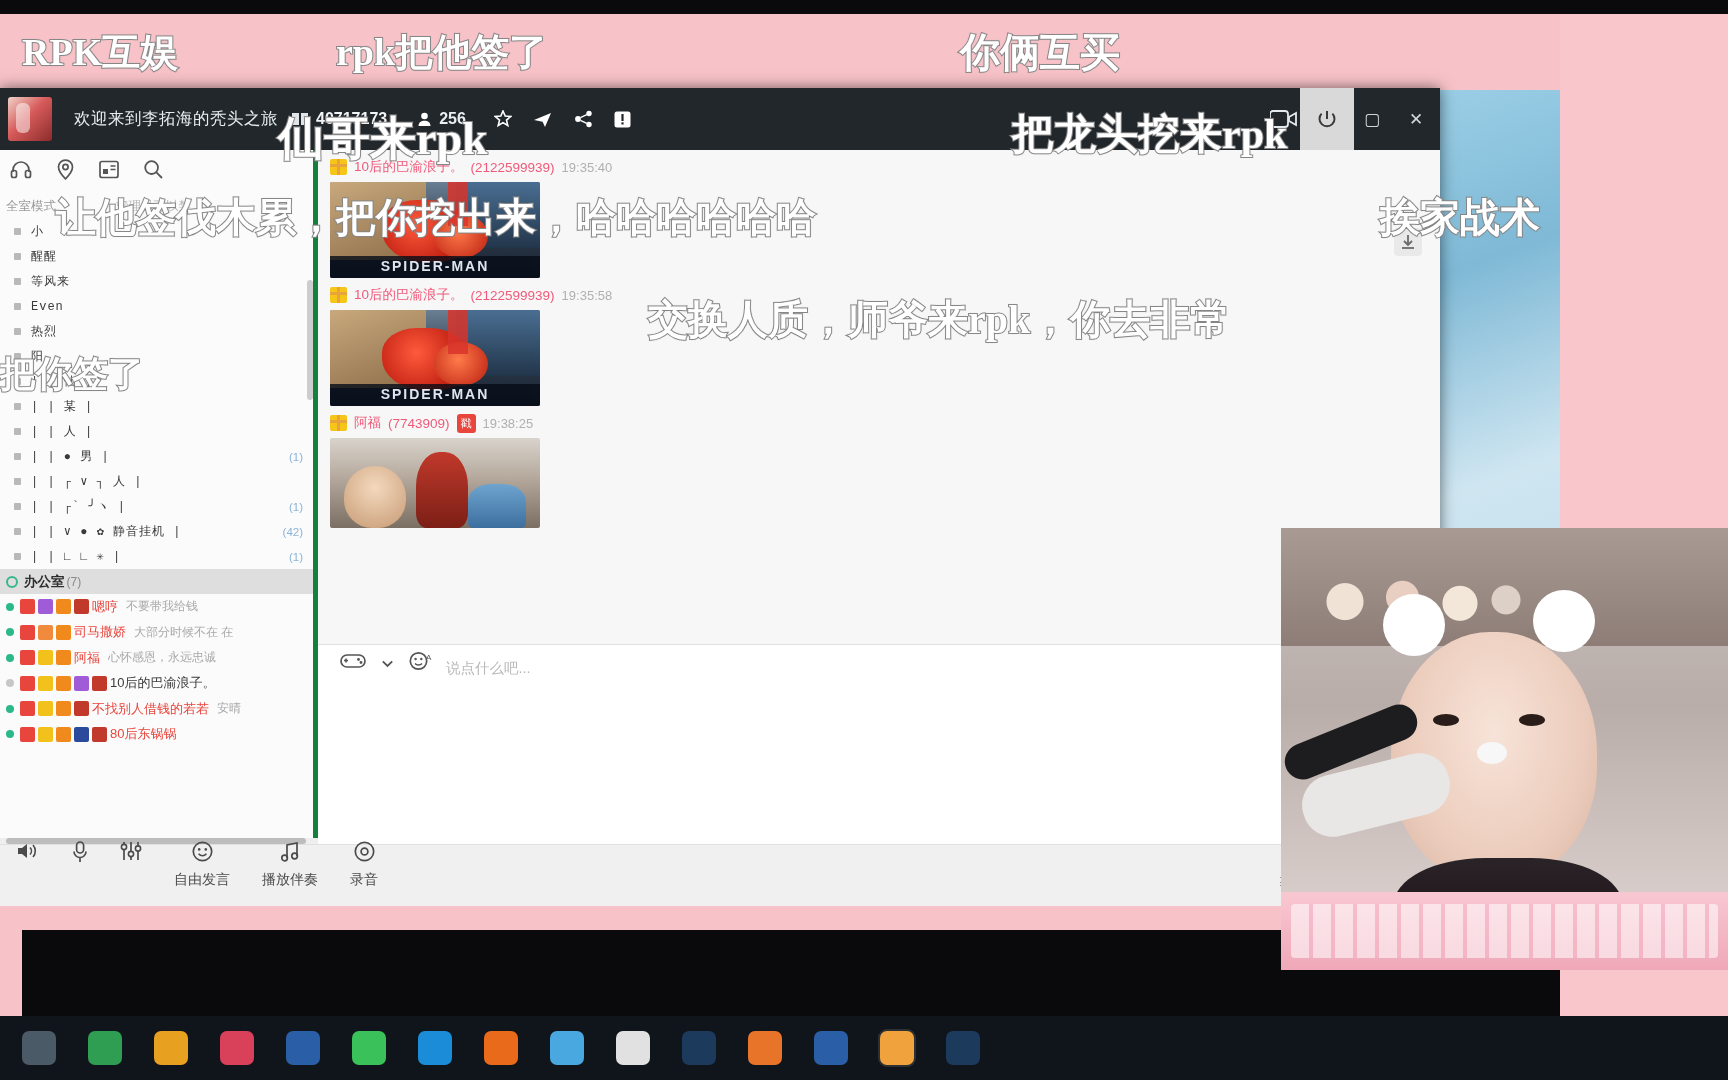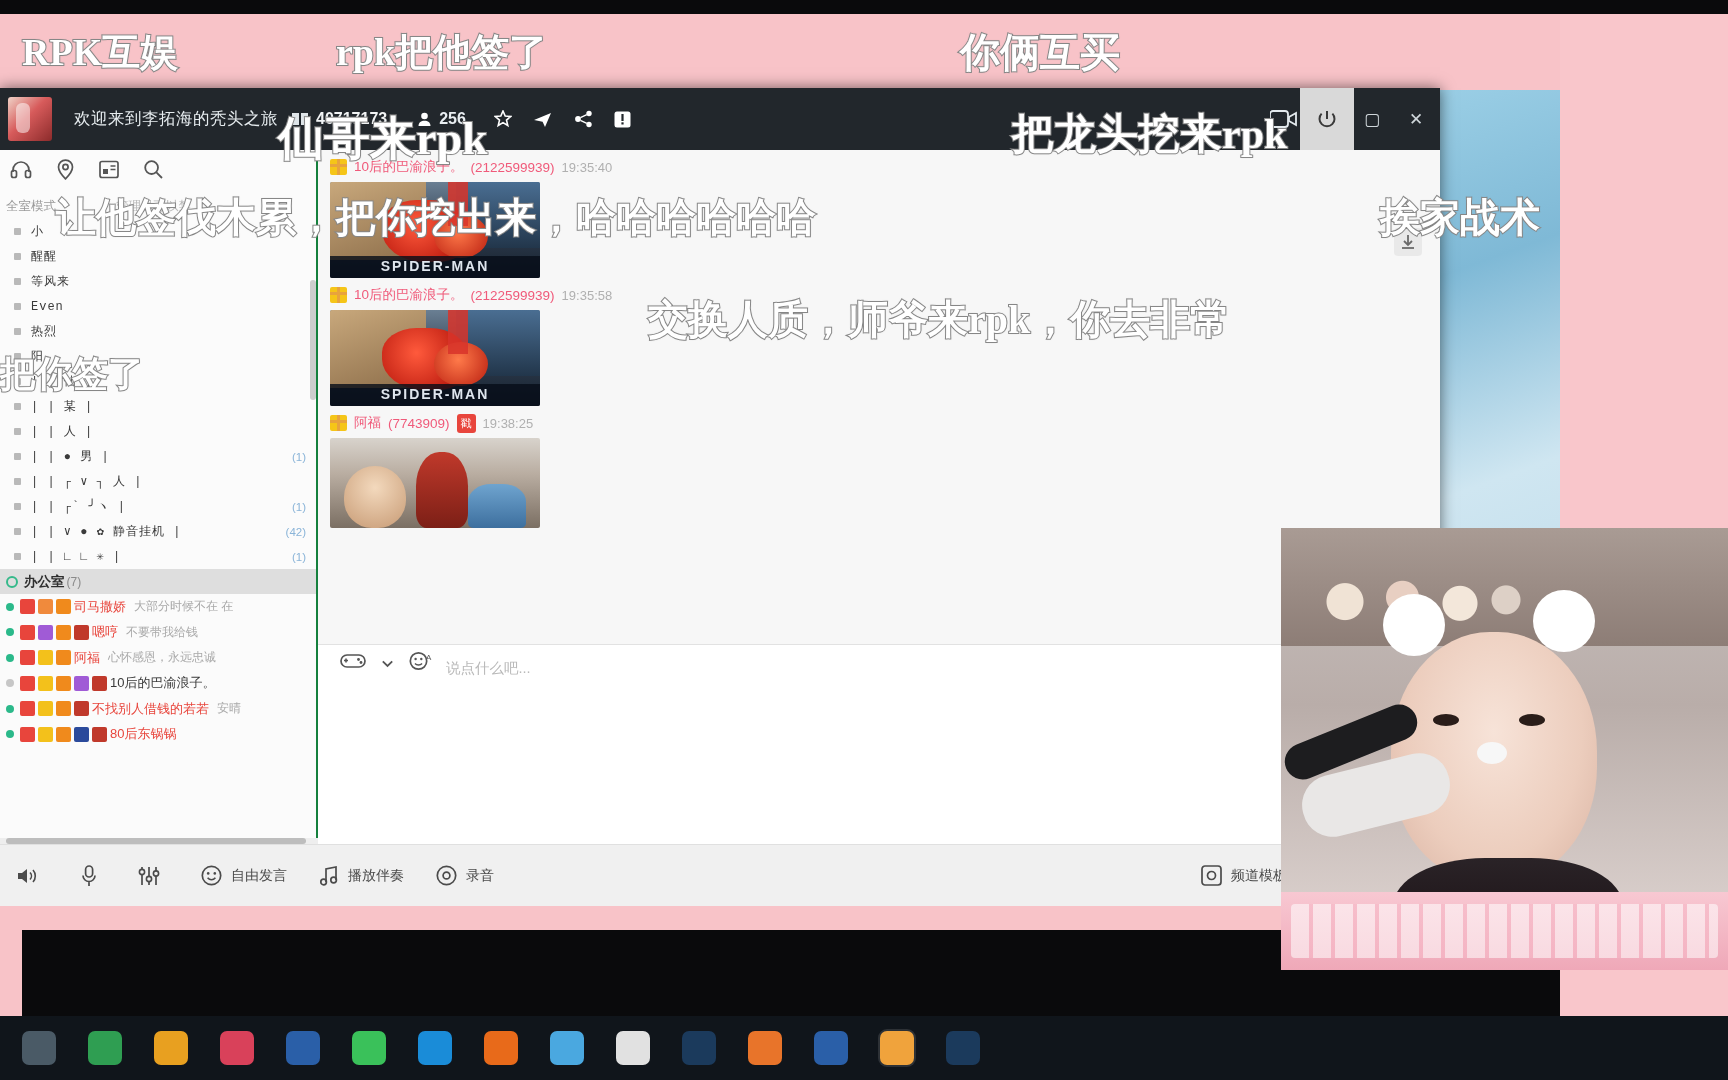--- a/index.html
+++ b/index.html
@@ -52,21 +52,21 @@
   .tb-icons svg { display:block; }
   .title-spacer{flex:1;}
   .cam-btn { width:44px;height:34px; display:flex;align-items:center;justify-content:center;}
   .win-ctrl { display:flex; align-items:center; gap:0px; margin-right:2px; }
   .win-ctrl div{ width:44px;height:40px; display:flex;align-items:center;justify-content:center; font-size:17px;color:#cfd6da;}
   .power-btn{ position:absolute; right:86px; top:0; width:54px; height:62px; background:#d9d9d9;
     display:flex;align-items:center;justify-content:center;}
 
   
   .qq-body { display:flex; height:694px; }
-  .qq-left { width:318px; background:#fbfbfb; position:relative; border-right:2px solid #15803d; }
+  .qq-left { width:318px; background:#fbfbfb; position:relative; border-right:5px solid #15803d; }
   .qq-right { flex:1; position:relative; background:#f7f7f7; display:flex; flex-direction:column;}
 
   
   .left-tools { height:42px; display:flex; align-items:center; gap:24px; padding-left:10px; background:#fbfbfb; }
   .left-subtitle { font-size:12.5px; color:#9a9a9a; padding:6px 0 4px 6px; display:flex; gap:60px;}
   .left-subtitle .muted2{ color:#b9b9b9;}
 
   .ch-list { position:relative; }
   .ch-item { height:25px; display:flex; align-items:center; font-size:13px; color:#3a3a3a; padding-left:14px; white-space:nowrap; }
   .ch-dot { width:7px;height:7px;background:#b9b9b9;border-radius:1px;margin-right:10px;flex:0 0 auto;}
@@ -131,21 +131,21 @@
   .comp-tools{height:36px;display:flex;align-items:center;gap:16px;padding-left:22px;}
   .comp-place{position:absolute;left:128px;top:14px;color:#b9b9b9;font-size:14.5px;}
   .comp-foot{position:absolute;right:16px;bottom:8px;display:flex;align-items:center;gap:16px;}
   .send-btn{width:34px;height:28px;display:flex;align-items:center;justify-content:center;}
 
   
   .qq-bottom {
     position:absolute; left:0; bottom:-62px; width:1440px; height:62px; background:#f0f0f0;
     display:flex; align-items:center; gap:0; border-top:1px solid #e0e0e0;
   }
-  .bb-item{display:flex;align-items:center;gap:9px;font-size:14px;color:#4b4b4b;padding:0 16px;height:70px;}
+  .bb-item{display:flex;align-items:center;gap:9px;font-size:14px;color:#4b4b4b;padding:0 16px;height:70px;flex-direction:column;}
   .bb-spacer{flex:1;}
 
   
   .ol {
     position:absolute; color:#ffffff; font-family:"Liberation Serif","DejaVu Serif",serif;
     -webkit-text-stroke:2px #8a8a8a; paint-order:stroke fill; white-space:nowrap; font-weight:bold;
     text-shadow:0 0 2px rgba(120,120,120,.6);
   }
 
   
@@ -433,33 +433,33 @@
         <div class="office-head">
           <span class="oh-icon"></span>
           <span>办公室</span>
           <span class="cnt">(7)</span>
         </div>
 
         <div id="member-list">
             <div class="mem">
               <span class="st-dot st-on"></span>
               <span class="mbadge b-red"></span>
-              <span class="mbadge b-o"></span>
-              <span class="mbadge b-crown"></span>
-              <span class="mname red">司马撒娇</span>
-              <span class="msig">大部分时候不在  在</span>
-            </div>
-            <div class="mem">
-              <span class="st-dot st-on"></span>
-              <span class="mbadge b-red"></span>
               <span class="mbadge b-p"></span>
               <span class="mbadge b-crown"></span>
               <span class="mbadge b-dark"></span>
               <span class="mname red">嗯哼</span>
               <span class="msig">不要带我给钱</span>
+            </div>
+            <div class="mem">
+              <span class="st-dot st-on"></span>
+              <span class="mbadge b-red"></span>
+              <span class="mbadge b-o"></span>
+              <span class="mbadge b-crown"></span>
+              <span class="mname red">司马撒娇</span>
+              <span class="msig">大部分时候不在  在</span>
             </div>
             <div class="mem">
               <span class="st-dot st-on"></span>
               <span class="mbadge b-red"></span>
               <span class="mbadge b-y"></span>
               <span class="mbadge b-crown"></span>
               <span class="mname red">阿福</span>
               <span class="msig">心怀感恩，永远忠诚</span>
             </div>
             <div class="mem">

